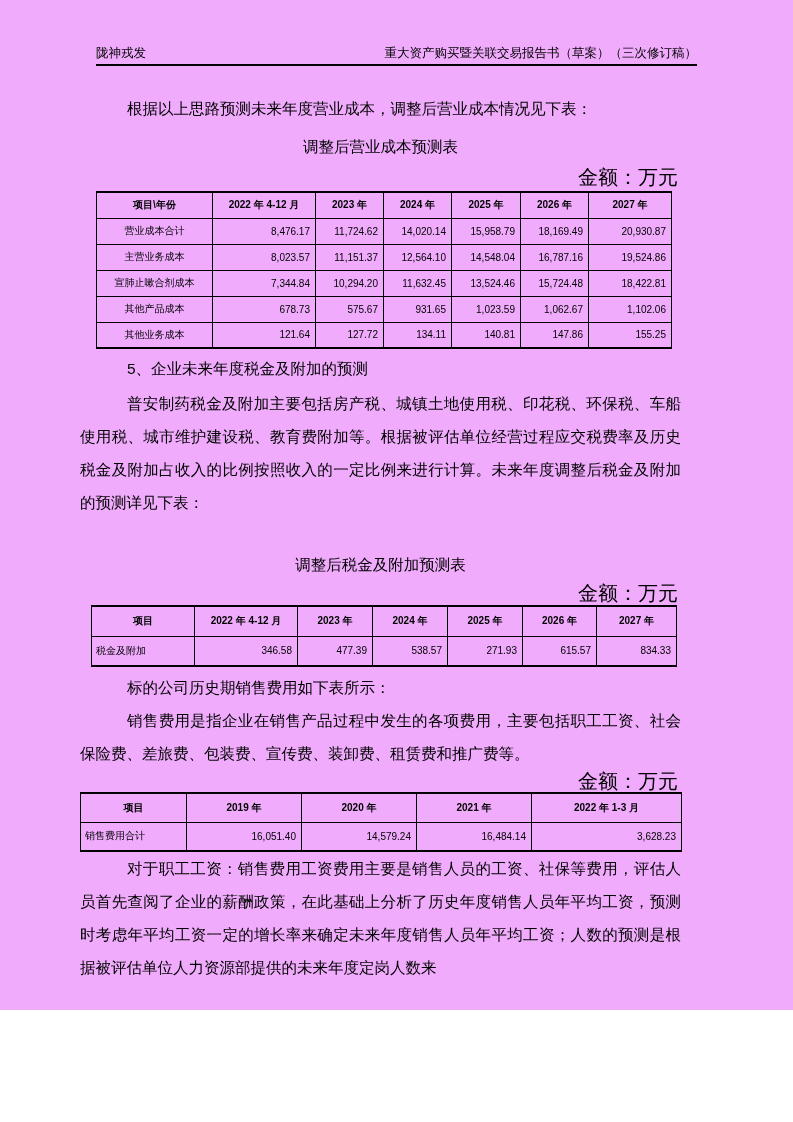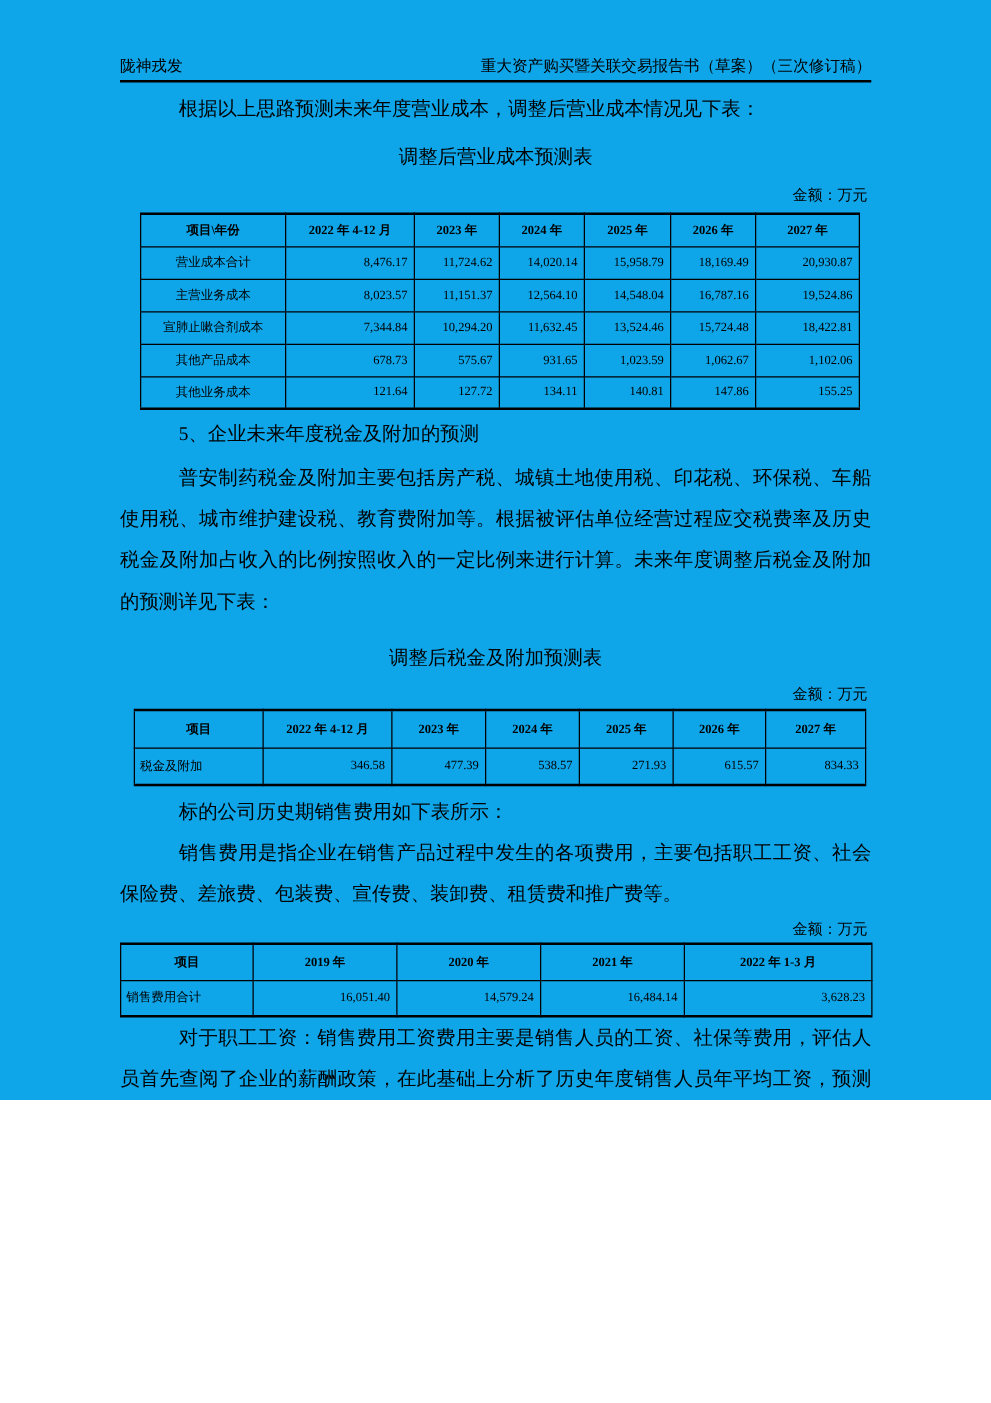--- a/index.html
+++ b/index.html
@@ -1,33 +1,33 @@
 <!DOCTYPE html>
 <html><head>
 <meta charset="utf-8">
 <style>
   html,body{margin:0;padding:0;background:#ffffff;}
   .page{
-    position:relative;width:793px;height:880px;background:#0ea5e9;
-    font-family:Liberation Serif, serif;color:#000;overflow:hidden;
+    position:relative;width:793px;height:1010px;background:#f0abfc;
+    font-family:Liberation Sans, sans-serif;color:#000;overflow:hidden;
   }
   .running-header{
     position:absolute;left:96px;top:46px;width:601px;
     display:flex;justify-content:space-between;align-items:flex-end;
     border-bottom:2px solid #000;padding-bottom:3px;font-size:12.5px;line-height:15px;
   }
-  .content{position:absolute;left:96px;top:0;width:601px;padding-top:71px;}
+  .content{position:absolute;left:80px;top:0;width:601px;padding-top:92px;}
   p{margin:0;}
   .body{font-size:15.5px;line-height:33px;text-align:justify;text-indent:47px;}
   .tbl-title{font-size:15.5px;line-height:33px;text-align:center;}
-  .unit{font-size:12px;line-height:28px;text-align:right;padding-right:3px;}
+  .unit{font-size:20px;line-height:28px;text-align:right;padding-right:3px;}
   .unit.u24{line-height:24px;}
   .unit.u22{line-height:22px;}
   .mt3{margin-top:3px;} .mt2{margin-top:2px;} .mt4{margin-top:4px;}
-  .mt5{margin-top:5px;} .mt12{margin-top:12px;}
+  .mt5{margin-top:5px;} .mt12{margin-top:29px;}
   table{
     border-collapse:collapse;table-layout:fixed;font-size:10px;
     border-top:2.5px solid #000;border-bottom:2.5px solid #000;
   }
   th,td{border:1px solid #000;overflow:hidden;white-space:nowrap;padding:0;}
   thead th{font-weight:bold;text-align:center;border-bottom:1.5px solid #000;}
   td.num{text-align:right;padding-right:5px;}
   td.lab{text-align:center;margin-left:45px;}
   .t1{width:575px;margin-left:16px;}
   .t1 tr{height:26px;}

